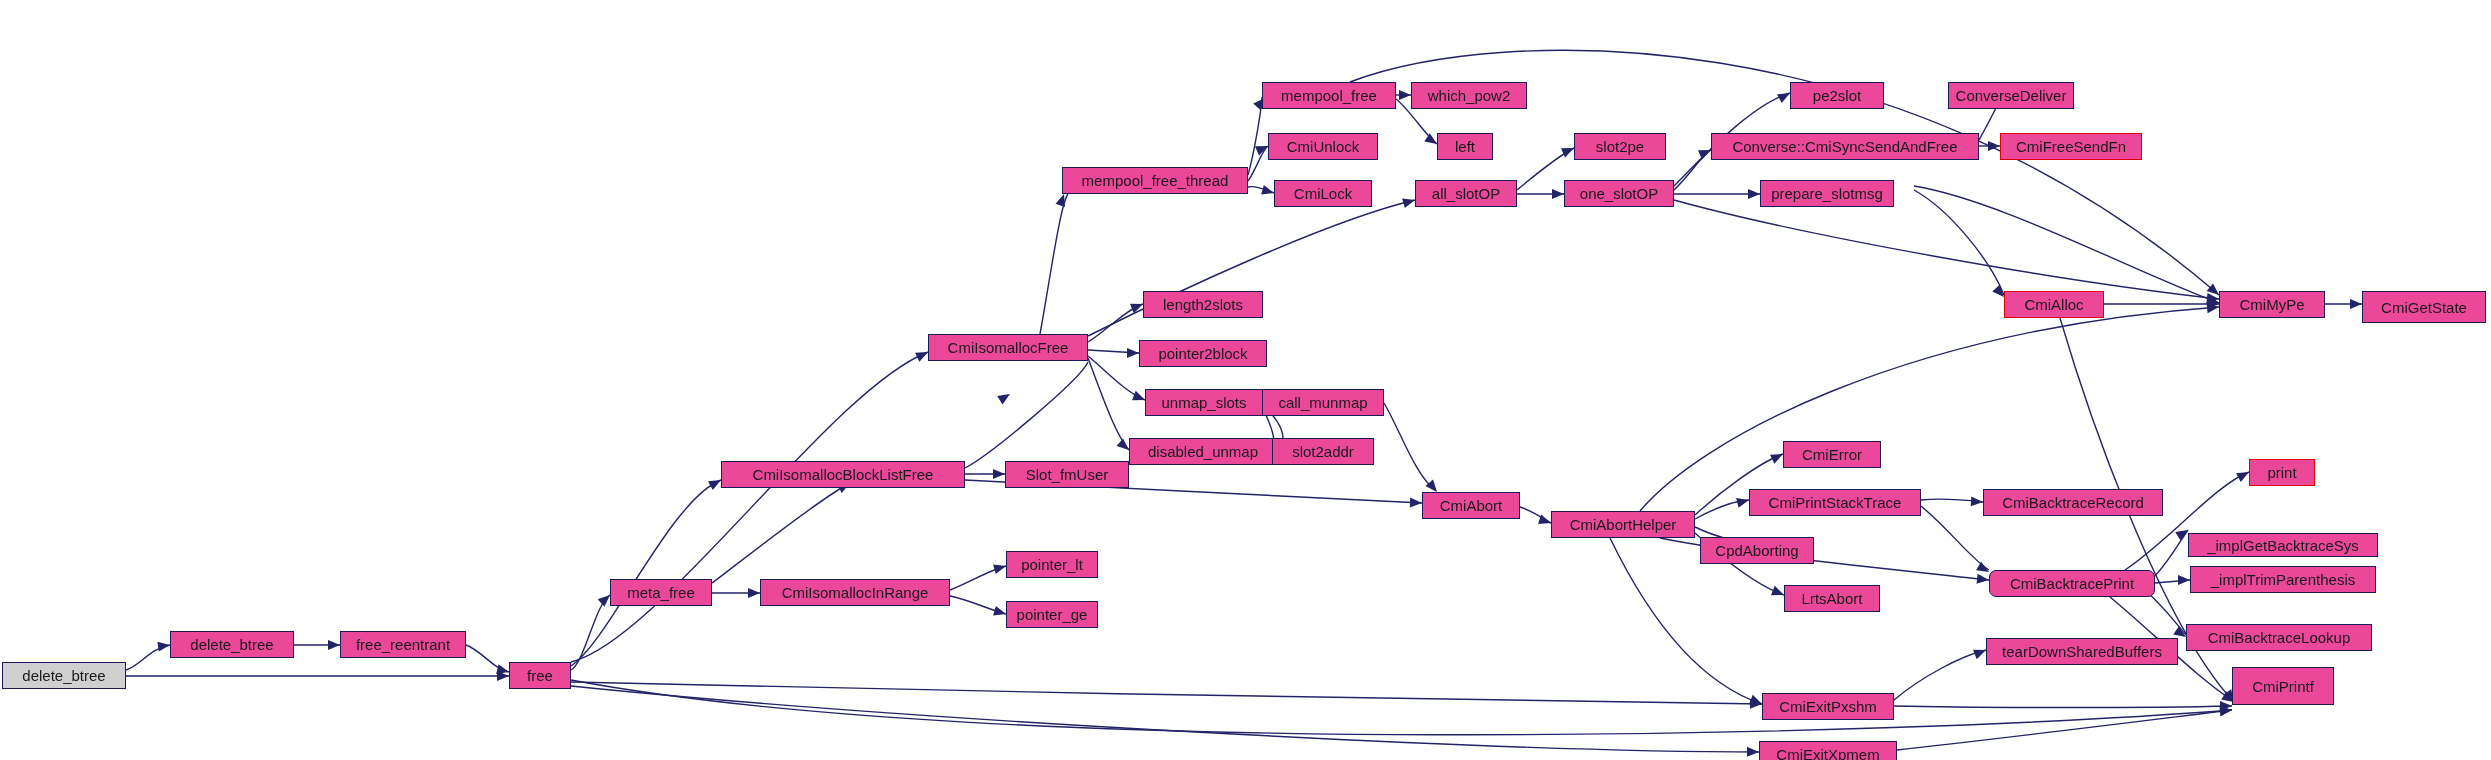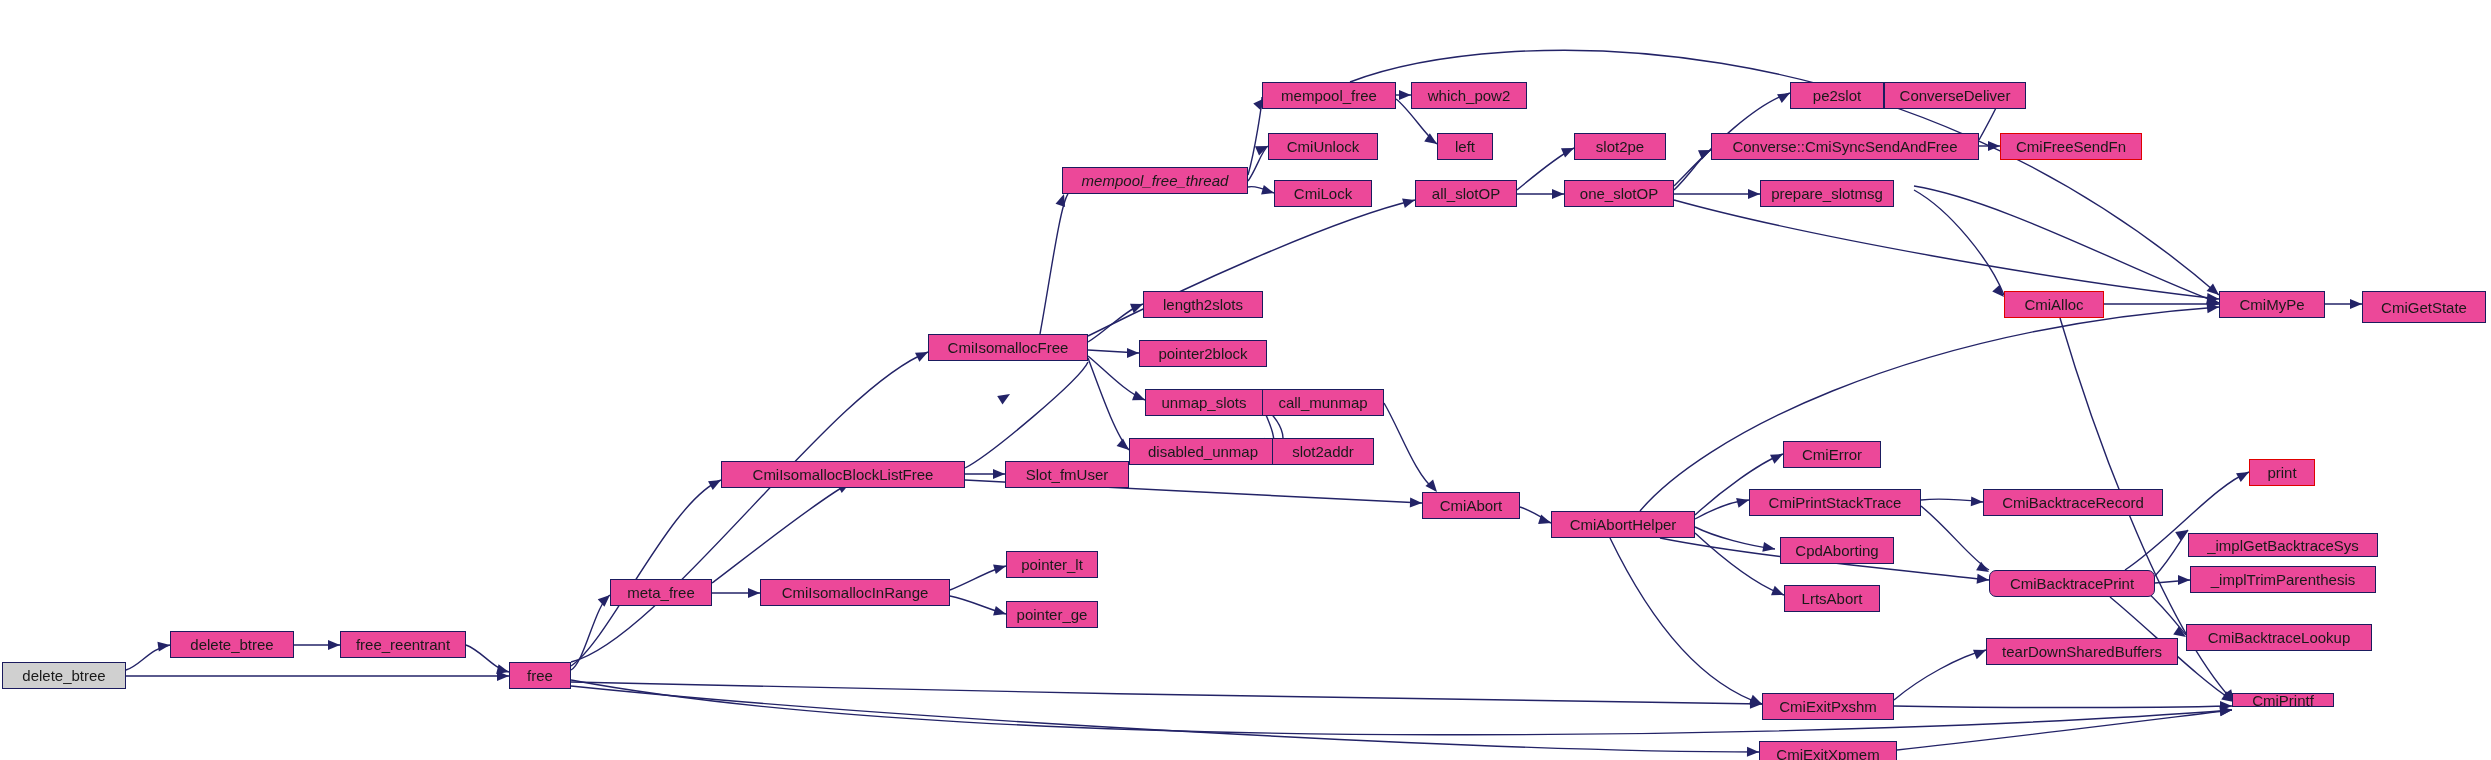--- a/index.html
+++ b/index.html
@@ -198,46 +198,46 @@
     <div class="node" style="left: 1006px; top: 601px; width: 92px; height: 27px;">pointer_ge</div>
     <div class="node" style="left: 721px; top: 461px; width: 244px; height: 27px;">CmiIsomallocBlockListFree</div>
     <div class="node" style="left: 1005px; top: 461px; width: 124px; height: 27px;">Slot_fmUser</div>
     <div class="node" style="left: 928px; top: 334px; width: 160px; height: 27px;">CmiIsomallocFree</div>
     <div class="node" style="left: 1143px; top: 291px; width: 120px; height: 27px;">length2slots</div>
     <div class="node" style="left: 1139px; top: 340px; width: 128px; height: 27px;">pointer2block</div>
     <div class="node" style="left: 1145px; top: 389px; width: 118px; height: 27px;">unmap_slots</div>
     <div class="node" style="left: 1129px; top: 438px; width: 148px; height: 27px;">disabled_unmap</div>
     <div class="node" style="left: 1262px; top: 389px; width: 122px; height: 27px;">call_munmap</div>
     <div class="node" style="left: 1272px; top: 438px; width: 102px; height: 27px;">slot2addr</div>
-    <div class="node" style="left: 1062px; top: 167px; width: 186px; height: 27px; font-style: italic;">mempool_free_thread</div>
+    <div class="node" style="left: 1062px; top: 167px; width: 186px; height: 27px;">mempool_free_thread</div>
     <div class="node" style="left: 1262px; top: 82px; width: 134px; height: 27px;">mempool_free</div>
     <div class="node" style="left: 1268px; top: 133px; width: 110px; height: 27px;">CmiUnlock</div>
     <div class="node" style="left: 1274px; top: 180px; width: 98px; height: 27px;">CmiLock</div>
     <div class="node" style="left: 1411px; top: 82px; width: 116px; height: 27px;">which_pow2</div>
     <div class="node" style="left: 1437px; top: 133px; width: 56px; height: 27px;">left</div>
     <div class="node" style="left: 1415px; top: 180px; width: 102px; height: 27px;">all_slotOP</div>
     <div class="node" style="left: 1574px; top: 133px; width: 92px; height: 27px;">slot2pe</div>
     <div class="node" style="left: 1564px; top: 180px; width: 110px; height: 27px;">one_slotOP</div>
     <div class="node" style="left: 1790px; top: 82px; width: 94px; height: 27px;">pe2slot</div>
     <div class="node" style="left: 1711px; top: 133px; width: 268px; height: 27px;">Converse::CmiSyncSendAndFree</div>
     <div class="node" style="left: 1760px; top: 180px; width: 134px; height: 27px;">prepare_slotmsg</div>
-    <div class="node" style="left: 1884px; top: 82px; width: 142px; height: 27px;">ConverseDeliver</div>
+    <div class="node" style="left: 1948px; top: 82px; width: 126px; height: 27px;">ConverseDeliver</div>
     <div class="node red" style="left: 2000px; top: 133px; width: 142px; height: 27px;">CmiFreeSendFn</div>
     <div class="node red" style="left: 2004px; top: 291px; width: 100px; height: 27px;">CmiAlloc</div>
     <div class="node" style="left: 2219px; top: 291px; width: 106px; height: 27px;">CmiMyPe</div>
     <div class="node" style="left: 2362px; top: 291px; width: 124px; height: 32px;">CmiGetState</div>
     <div class="node" style="left: 1422px; top: 492px; width: 98px; height: 27px;">CmiAbort</div>
     <div class="node" style="left: 1551px; top: 511px; width: 144px; height: 27px;">CmiAbortHelper</div>
     <div class="node" style="left: 1783px; top: 441px; width: 98px; height: 27px;">CmiError</div>
     <div class="node" style="left: 1749px; top: 489px; width: 172px; height: 27px;">CmiPrintStackTrace</div>
-    <div class="node" style="left: 1780px; top: 537px; width: 114px; height: 27px;">CpdAborting</div>
+    <div class="node" style="left: 1700px; top: 537px; width: 114px; height: 27px;">CpdAborting</div>
     <div class="node" style="left: 1784px; top: 585px; width: 96px; height: 27px;">LrtsAbort</div>
     <div class="node" style="left: 1983px; top: 489px; width: 180px; height: 27px;">CmiBacktraceRecord</div>
     <div class="node" style="left: 1989px; top: 570px; width: 166px; height: 27px; border-radius: 7px;">CmiBacktracePrint</div>
     <div class="node red" style="left: 2249px; top: 459px; width: 66px; height: 27px;">print</div>
     <div class="node" style="left: 2188px; top: 517px; width: 190px; height: 24px; margin-top: 16px;">_implGetBacktraceSys</div>
     <div class="node" style="left: 2190px; top: 566px; width: 186px; height: 27px;">_implTrimParenthesis</div>
     <div class="node" style="left: 2186px; top: 624px; width: 186px; height: 27px;">CmiBacktraceLookup</div>
     <div class="node" style="left: 1986px; top: 638px; width: 192px; height: 27px;">tearDownSharedBuffers</div>
     <div class="node" style="left: 1762px; top: 693px; width: 132px; height: 27px;">CmiExitPxshm</div>
     <div class="node" style="left: 1759px; top: 741px; width: 138px; height: 27px;">CmiExitXpmem</div>
-    <div class="node" style="left: 2232px; top: 693px; width: 102px; height: 14px;">CmiPrintf</div>
+    <div class="node" style="left: 2232px; top: 667px; width: 102px; height: 38px;">CmiPrintf</div>
   </div>
 
 </body></html>

